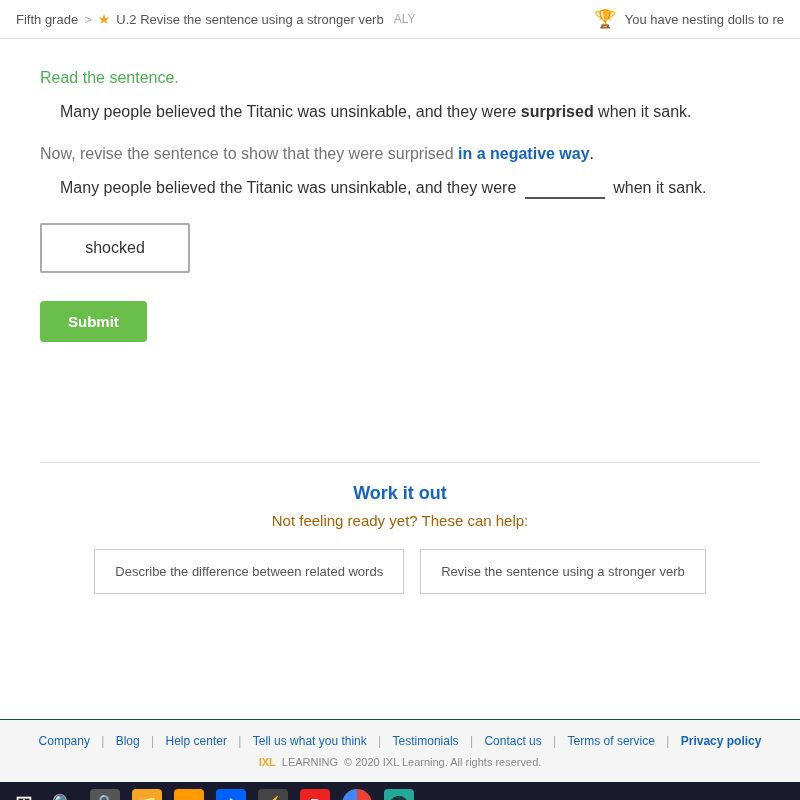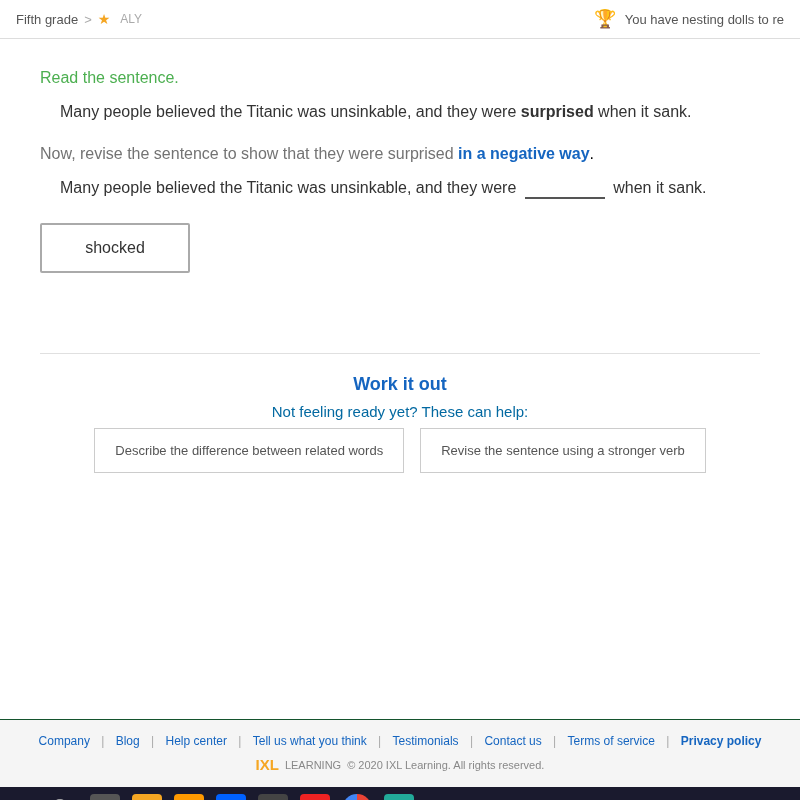--- a/index.html
+++ b/index.html
@@ -151,23 +151,23 @@
       padding-top: 20px;
       border-top: 1px solid #e0e0e0;
     }
     .work-it-out-title {
       color: #1565c0;
       font-size: 18px;
       font-weight: bold;
       margin-bottom: 8px;
     }
     .work-it-out-subtitle {
-      color: #0369a1;
+      color: #a16207;
       font-size: 15px;
-      margin-bottom: 8px;
+      margin-bottom: 20px;
     }
     .help-links {
       display: flex;
       justify-content: center;
       gap: 16px;
       flex-wrap: wrap;
     }
     .help-link-box {
       border: 1px solid #ccc;
       padding: 14px 20px;
@@ -204,21 +204,21 @@
       font-size: 11px;
       color: #888;
       display: flex;
       align-items: center;
       justify-content: center;
       gap: 6px;
     }
     .ixl-logo {
       font-weight: bold;
       color: #f5a623;
-      font-size: 15px;
+      font-size: 11px;
     }
 
     
     .taskbar {
       background: #1a1a2e;
       height: 44px;
       display: flex;
       align-items: center;
       padding: 0 10px;
       gap: 12px;
@@ -252,20 +252,21 @@
     .taskbar-app.lock { background: #555; }
   </style>
 </head>
 <body>
 
 <div class="top-bar">
   <div class="breadcrumb">
     <span class="breadcrumb-grade">Fifth grade</span>
     <span class="breadcrumb-sep">&gt;</span>
     <span class="breadcrumb-star">★</span>
+    <span class="breadcrumb-lesson">U.2 Revise the sentence using a stronger verb</span>
     <span class="breadcrumb-code">ALY</span>
   </div>
   <div class="top-bar-right">
     <span class="trophy-icon">🏆</span>
     <span>You have nesting dolls to re</span>
   </div>
 </div>
 
 <div class="main-content">
 
@@ -282,20 +283,21 @@
   <div class="fill-sentence">
     <span>Many people believed the Titanic was unsinkable, and they were </span><span class="blank">&nbsp;</span><span> when it sank.</span>
   </div>
 
   
   <div class="choices-container">
     <button class="choice-btn">shocked</button>
   </div>
 
   
+  <button class="submit-btn">Submit</button>
 
   
   <div class="work-it-out-section">
     <div class="work-it-out-title">Work it out</div>
     <div class="work-it-out-subtitle">Not feeling ready yet? These can help:</div>
     <div class="help-links">
       <div class="help-link-box">Describe the difference between related words</div>
       <div class="help-link-box">Revise the sentence using a stronger verb</div>
     </div>
   </div>

